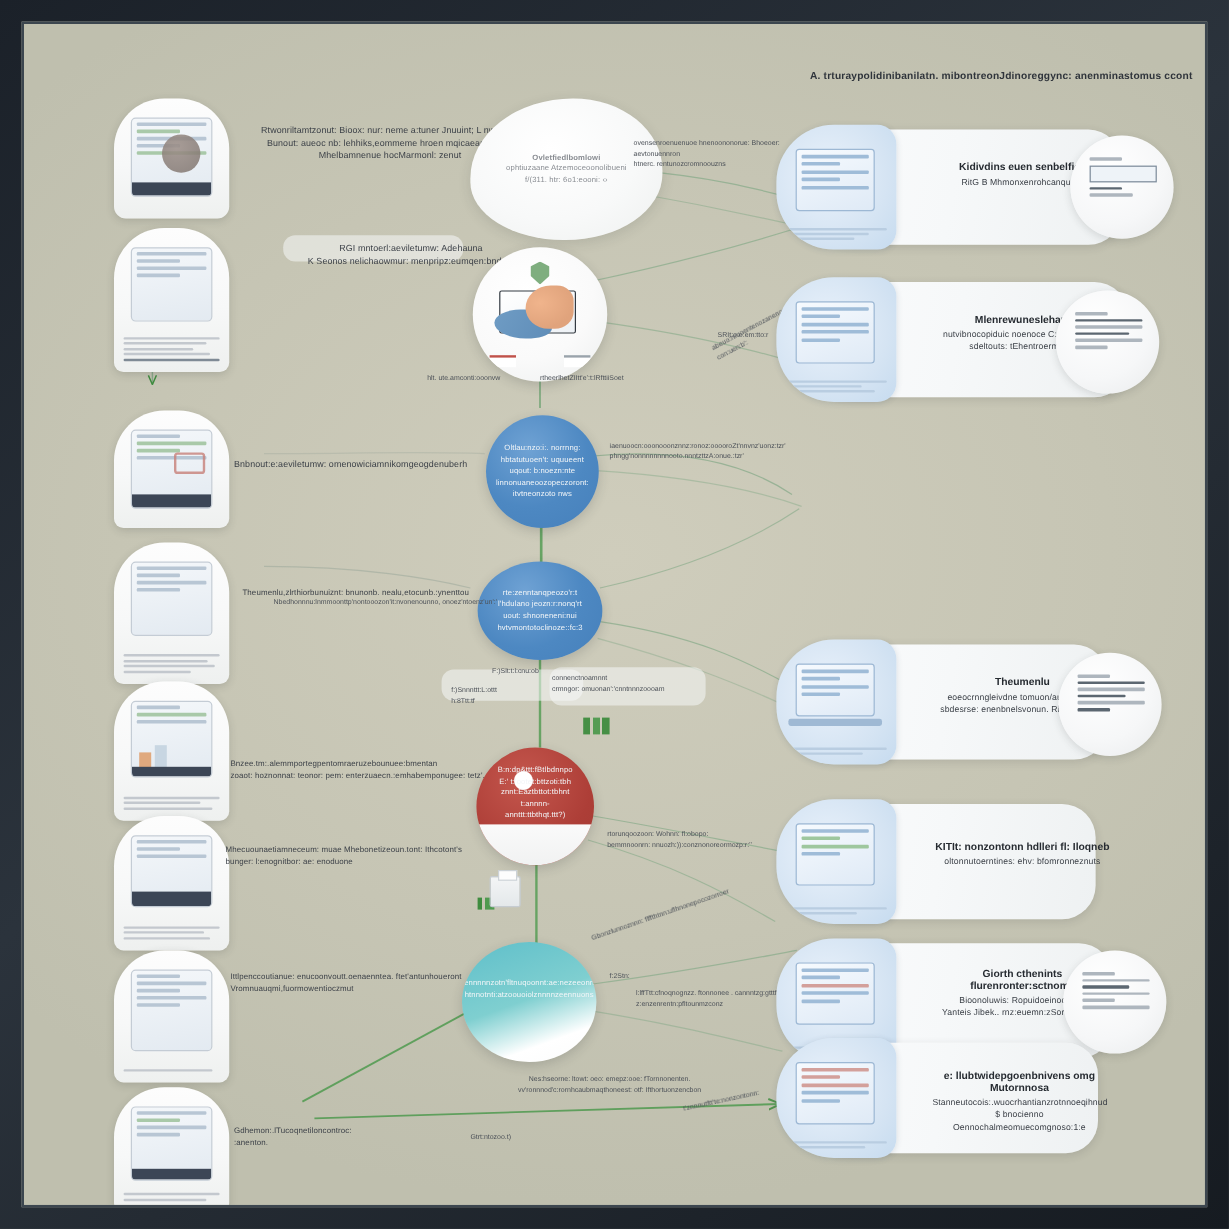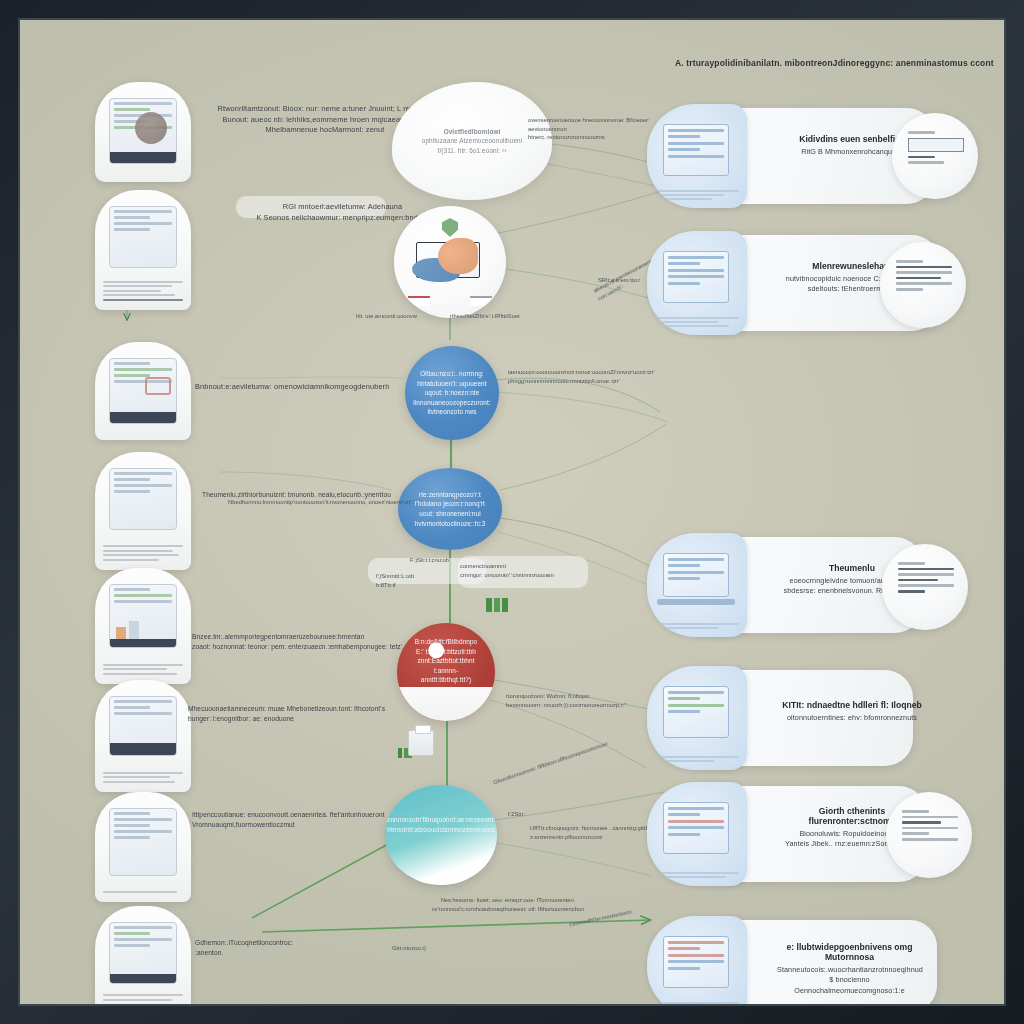--- a/index.html
+++ b/index.html
@@ -594,21 +594,21 @@
               <i class="g s"></i>
               <i class="g"></i>
               <i class="s"></i>
             </div>
           <div class="under">
               <i></i>
               <i style="width:70%"></i>
             </div>
         </div>
         <div class="rtext" style="top:30px;">
-          <div class="rtitle">KITIt:  ndnaedtne  hdlleri fl:  Iloqneb</div>
+          <div class="rtitle">KITIt:  nonzontonn  hdlleri fl:  Iloqneb</div>
           <div class="rbody ptext">oltonnutoerntines:  ehv:  bfomronneznuts</div>
         </div>
       </div>
 
       <div class="rcard" style="left:645px;top:766px;width:262px;">
         <div class="rthumb">
           <div class="win">
               <i></i>
               <i class="s"></i>
               <i class="r"></i>
@@ -630,21 +630,21 @@
         <div class="doc">
           <i class="s"></i>
             <i></i>
             <i class="d" style="width:70%"></i>
             <i></i>
             <i class="s"></i>
             <i></i>
         </div>
       </div>
 
-      <div class="rcard" style="left:645px;top:900px;width:272px;height:92px;">
+      <div class="rcard" style="left:645px;top:849px;width:250px;height:92px;">
         <div class="rthumb" style="height:100px;">
           <div class="win">
               <i class="r"></i>
               <i class="r s"></i>
               <i class="r"></i>
               <i></i>
               <i class="s"></i>
             </div>
           <div class="under">
               <i></i>

